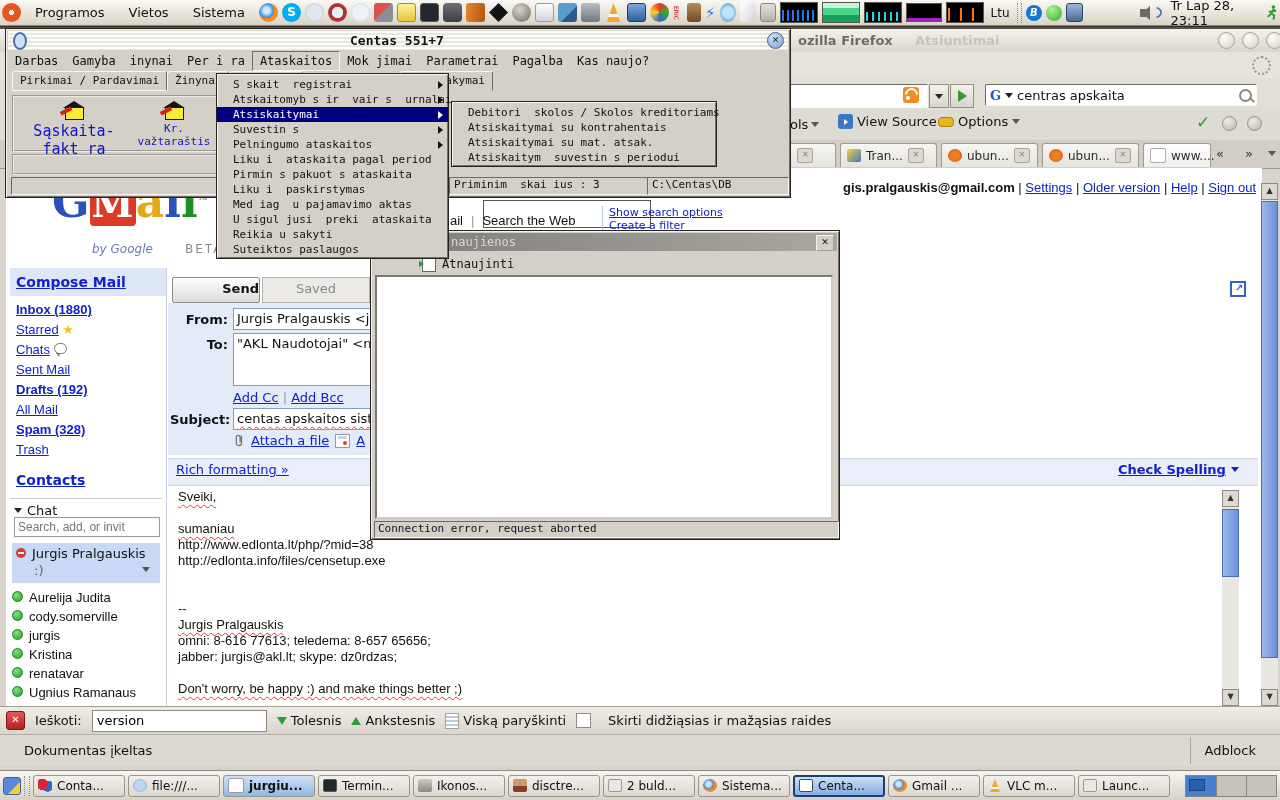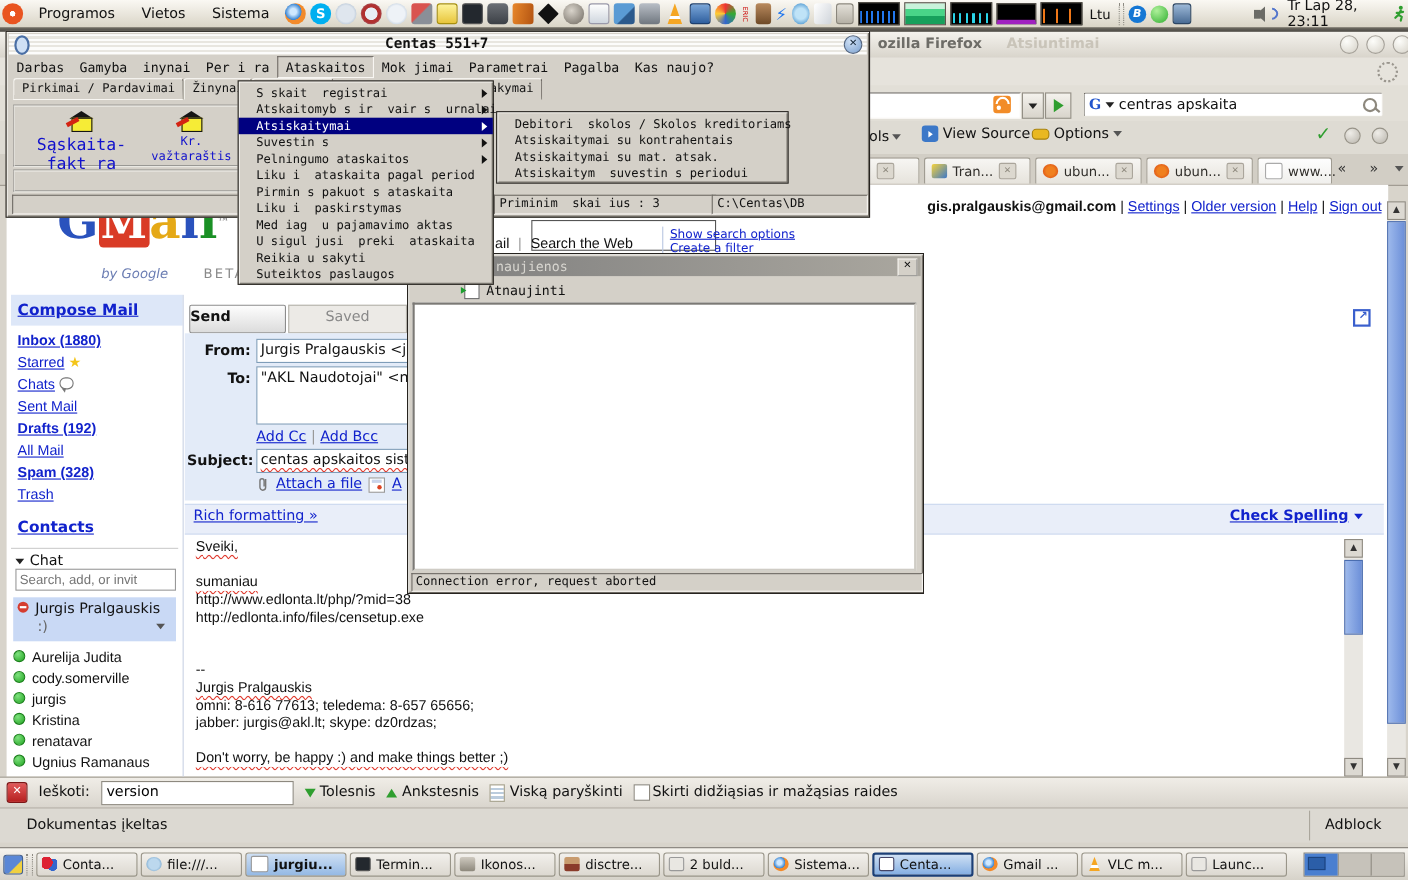--- a/index.html
+++ b/index.html
@@ -36,21 +36,21 @@
   .glink{color:#1122cc;text-decoration:underline;cursor:pointer;}
   .gbold{font-weight:bold;}
   .sideitem{height:20px;line-height:20px;}
   .sp{text-decoration:underline wavy #e03b2f 1px;text-underline-offset:3px;}
   .bline{height:16px;line-height:16px;font-size:13px;white-space:pre;}
   .gdot{width:9px;height:9px;border-radius:50%;background:radial-gradient(circle at 35% 30%,#7ee27e,#23a523);border:1px solid #1b7f1b;display:inline-block;margin-right:6px;}
   .busy{width:10px;height:10px;border-radius:50%;background:#d53c2f;display:inline-block;position:relative;margin-right:6px;}
   .busy::after{content:"";position:absolute;left:2px;top:4px;width:6px;height:2px;background:#fff;}
   .bubble{width:11px;height:9px;border:1px solid #777;border-radius:6px;display:inline-block;position:relative;background:#fff;}
   .bubble::after{content:"";position:absolute;left:1px;bottom:-4px;border-left:3px solid transparent;border-right:1px solid transparent;border-top:4px solid #777;}
-  .gbtn{background:linear-gradient(#fdfdfd,#dcdcdc);border:1px solid #8c8c8c;border-radius:2px;text-align:left;}
+  .gbtn{background:linear-gradient(#fdfdfd,#dcdcdc);border:1px solid #8c8c8c;border-radius:2px;text-align:right;}
   .field{background:#fff;border:1px solid #7f9db9;font-size:13px;padding:2px 3px;box-sizing:border-box;overflow:hidden;white-space:nowrap;}
   
   .wine{background:#d4d0c8;border:1px solid #26231f;box-shadow:inset 1px 1px 0 #f6f4f0,inset -1px -1px 0 #76726a;}
   .cmi{position:relative;height:15px;line-height:15px;padding-left:16px;font-size:11px;white-space:pre;font-family:"DejaVu Sans Mono",monospace;}
   .cmi .ar{position:absolute;right:5px;top:4px;border-top:4px solid transparent;border-bottom:4px solid transparent;border-left:5px solid #111;width:0;height:0;}
   .cmi.hl{background:#000080;color:#fff;}
   .cmi.hl .ar{border-left-color:#fff;}
   .ctab{height:20px;line-height:18px;background:#d4d0c8;border:1px solid;border-color:#f8f6f2 #6e6a64 #d4d0c8 #f8f6f2;border-radius:3px 3px 0 0;padding:0 7px;font-size:11px;font-family:"DejaVu Sans Mono",monospace;white-space:pre;box-sizing:border-box;}
   .house{position:relative;width:24px;height:19px;}
   .house .roof{position:absolute;left:1px;top:0;border-left:11px solid transparent;border-right:11px solid transparent;border-bottom:7px solid #151515;}
@@ -298,21 +298,21 @@
       <span>Tolesnis</span>
     </span>
     <span style="display:flex;align-items:center;gap:4px;">
       <span style="width:0;height:0;border-left:5px solid transparent;border-right:5px solid transparent;border-bottom:8px solid #2f9e2f;"></span>
       <span>Ankstesnis</span>
     </span>
     <span style="display:flex;align-items:center;gap:4px;">
       <span style="width:12px;height:14px;background:repeating-linear-gradient(#fff 0 2px,#bcd 2px 4px);border:1px solid #a8a48f;"></span>
       <span>Viską paryškinti</span>
     </span>
-    <span style="display:flex;align-items:center;gap:2px;">
+    <span style="display:flex;align-items:center;gap:17px;">
       <span style="width:13px;height:13px;background:#fff;border:1px solid #8d897f;"></span>
       <span>Skirti didžiąsias ir mažąsias raides</span>
     </span>
   </div>
 
   <div id="statusbar" class="abs">
     <span style="margin-left:24px;">Dokumentas įkeltas</span>
     <span style="margin-left:auto;border-left:1px solid #aaa69c;padding:6px 24px 6px 14px;">Adblock</span>
   </div>
 

